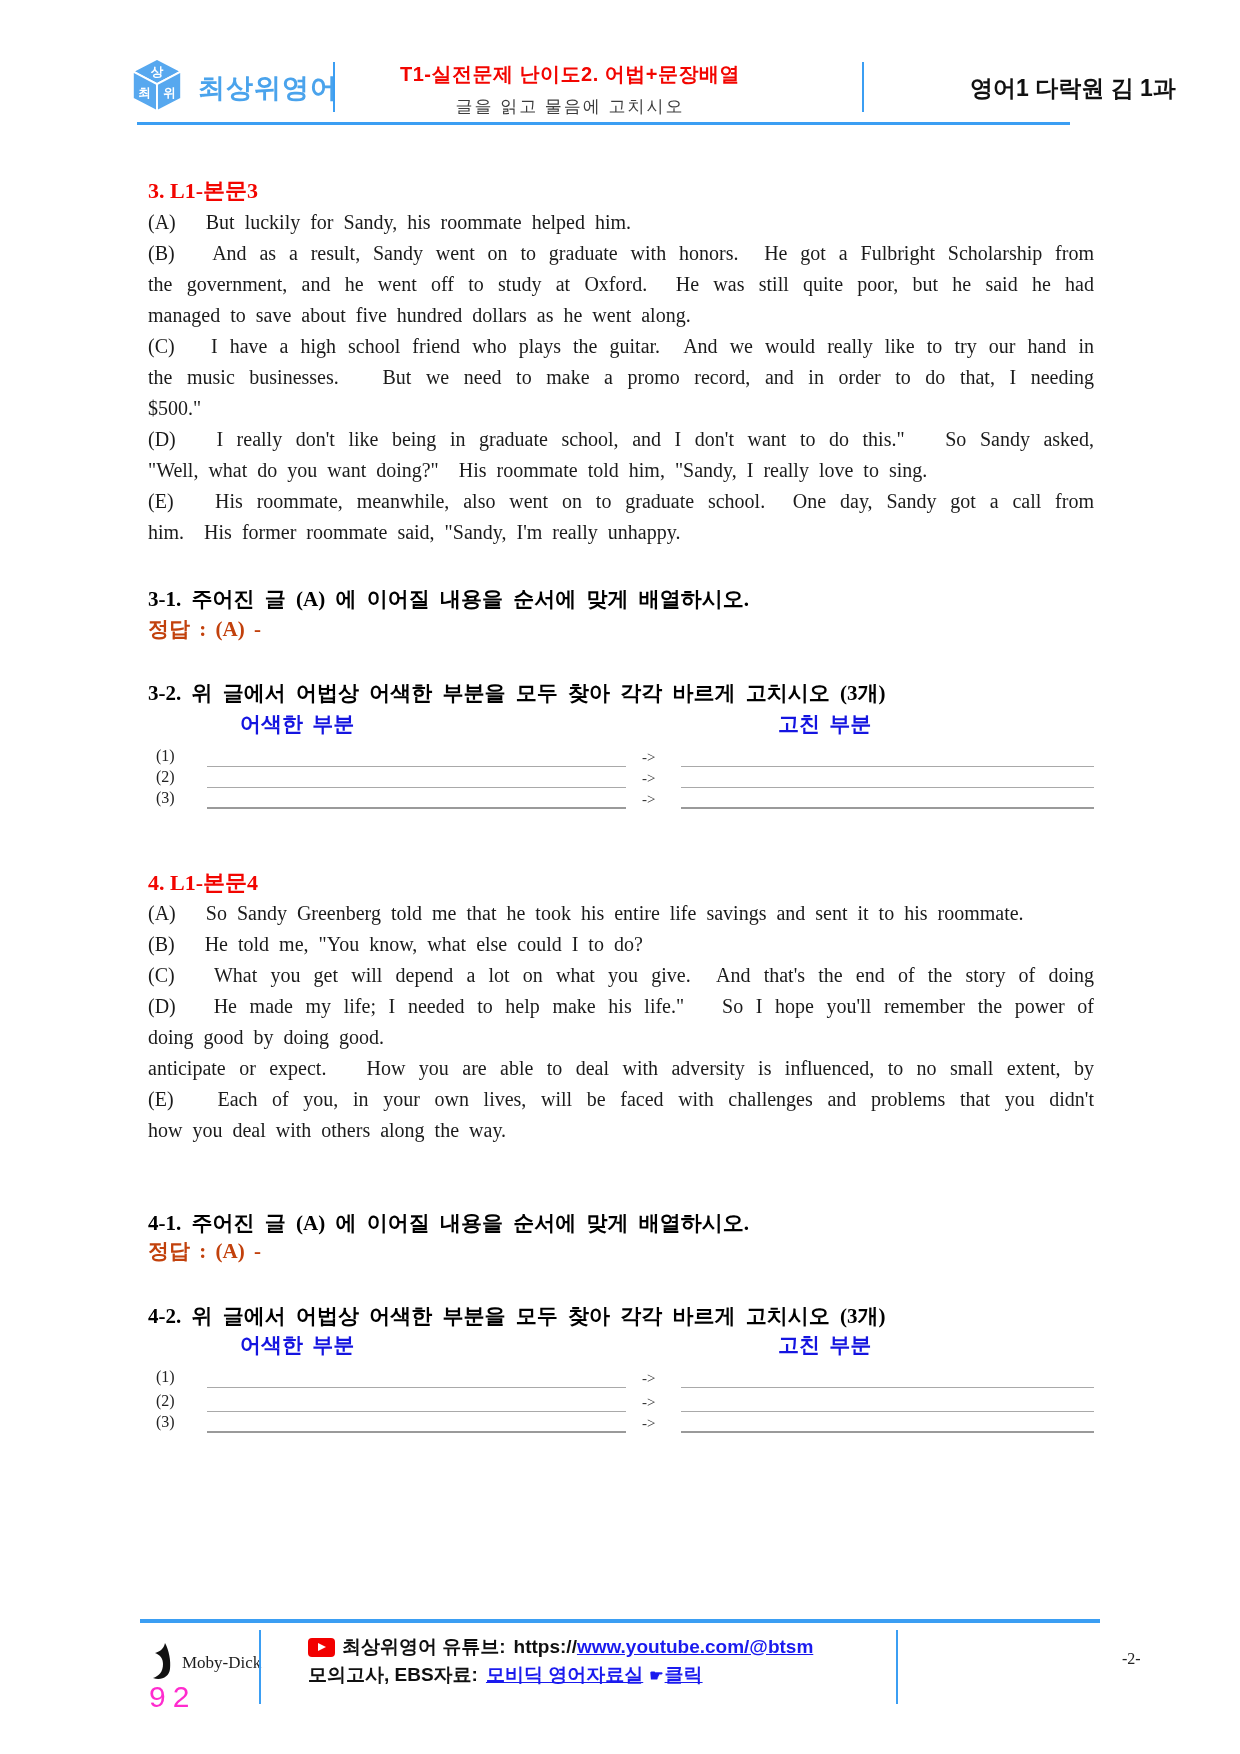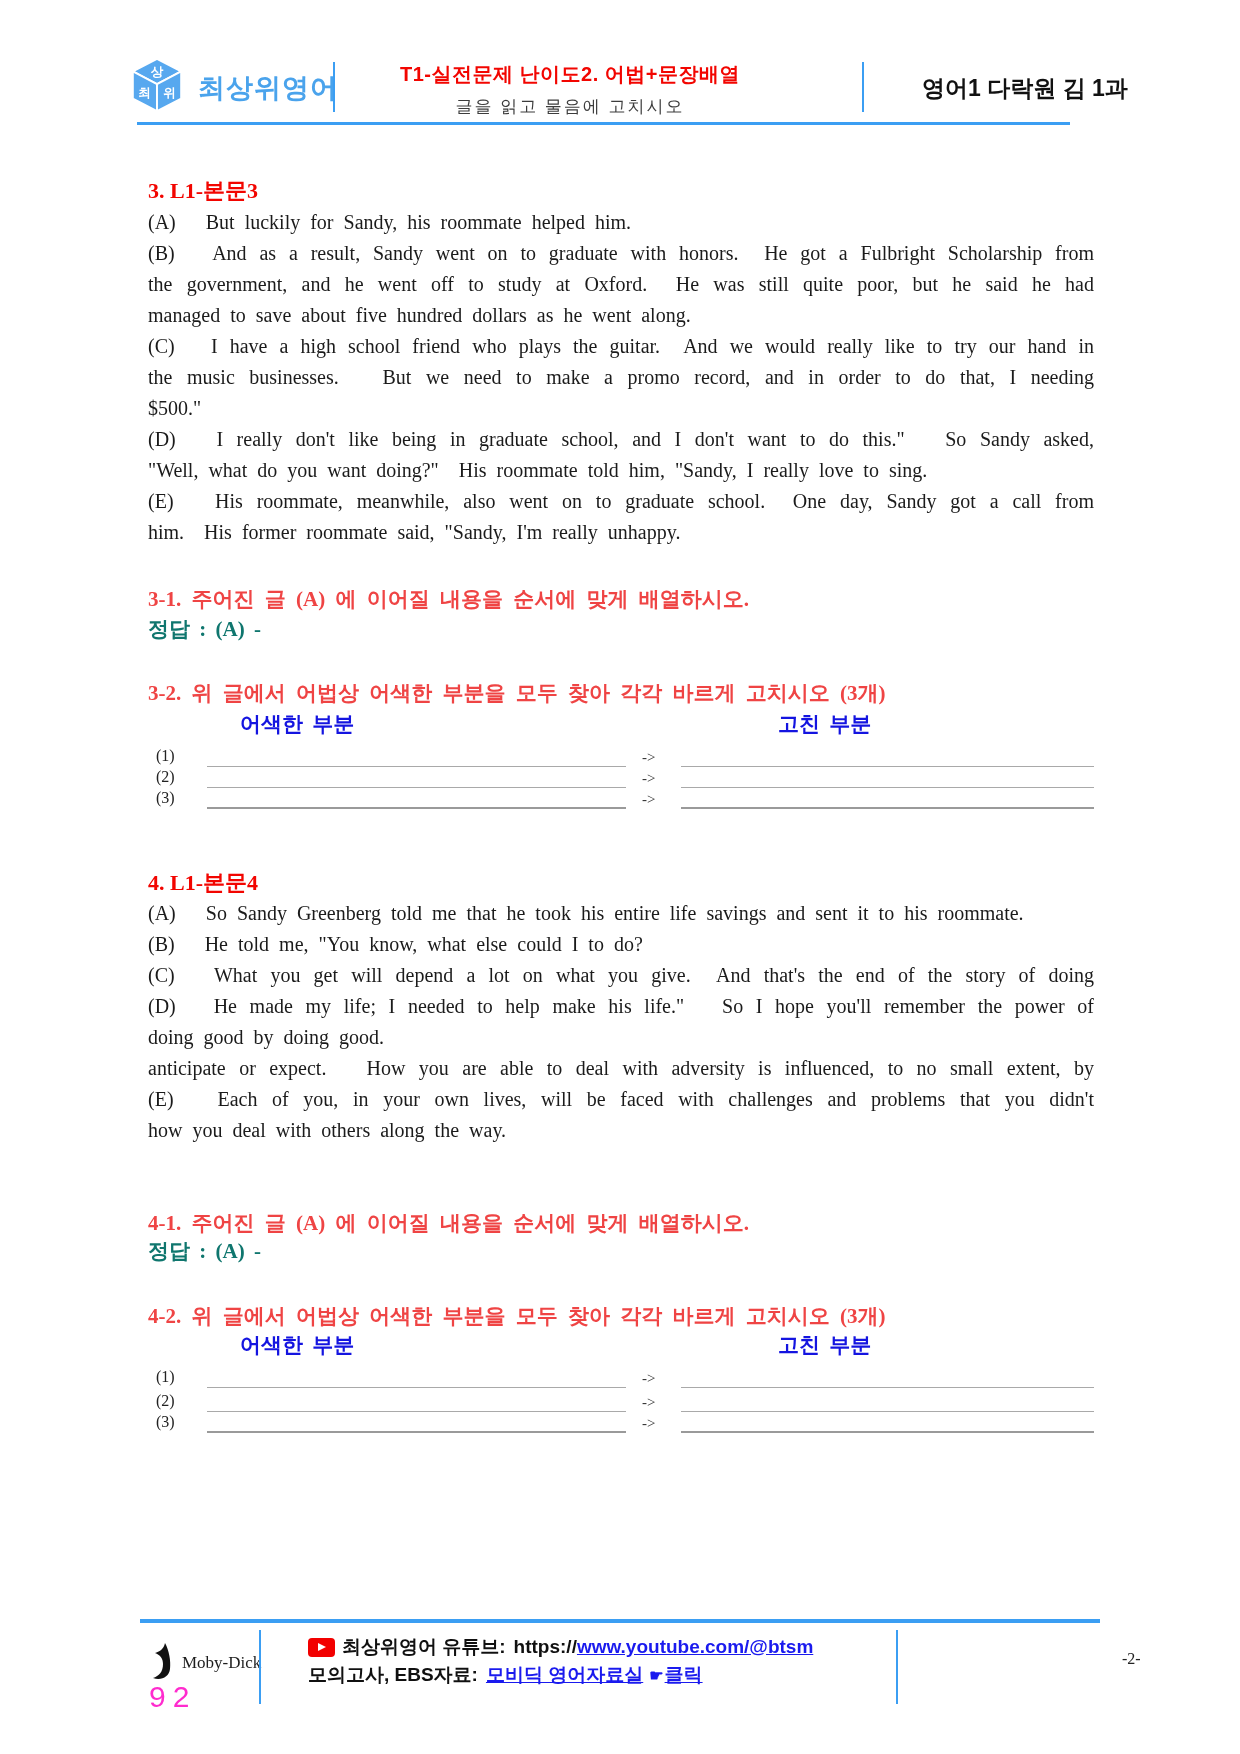--- a/index.html
+++ b/index.html
@@ -10,40 +10,40 @@
   .cube{position:absolute;left:128px;top:56px;}
   .brand{position:absolute;left:198px;top:70px;font-family:"Liberation Sans",sans-serif;
          font-size:27px;font-weight:700;color:#4aa3ec;letter-spacing:1px;}
   .vsep{position:absolute;width:2px;background:#3b9ef3;}
   .v1{left:333px;top:62px;height:50px;}
   .v2{left:862px;top:62px;height:50px;}
   .headc{position:absolute;left:340px;top:61px;width:460px;text-align:center;
          font-family:"Liberation Sans",sans-serif;}
   .doc-title{font-size:20px;font-weight:800;color:#f20500;letter-spacing:0.5px;}
   .doc-sub{margin-top:7px;font-size:17px;color:#3c3c3c;letter-spacing:2px;}
-  .course{position:absolute;left:880px;top:73px;width:290px;text-align:center;
+  .course{position:absolute;left:928px;top:73px;width:290px;text-align:center;
           font-family:"Liberation Sans",sans-serif;font-size:23px;font-weight:800;color:#111;}
   .hrule{position:absolute;left:137px;width:933px;height:3px;background:#3b9ef3;}
   .hr-top{top:122px;}
   .hr-bot{top:1619px;left:140px;width:960px;height:4px;}
 
   
   .sec-title{position:absolute;left:148px;font-size:22px;font-weight:700;color:#f20500;
              white-space:nowrap;}
   .st3{top:176px;} .st4{top:868px;}
   .para{position:absolute;left:148px;width:946px;color:#1b1b1b;
         font-size:20px;line-height:31px;word-spacing:5px;}
   .p3{top:207px;} .p4{top:898px;}
   .para div{height:31px;overflow:hidden;white-space:pre-wrap;}
   .para .j{text-align:justify;text-align-last:justify;text-justify:inter-word;word-spacing:4px;}
 
-  .q{position:absolute;left:148px;font-size:21px;font-weight:700;color:#ef4444;
+  .q{position:absolute;left:148px;font-size:21px;font-weight:700;color:#000000;
      white-space:nowrap;word-spacing:5px;}
   .q31{top:585px;} .q32{top:679px;} .q41{top:1209px;} .q42{top:1302px;}
-  .ans{position:absolute;left:148px;font-size:21px;font-weight:700;color:#0f766e;
+  .ans{position:absolute;left:148px;font-size:21px;font-weight:700;color:#c2410c;
        white-space:nowrap;word-spacing:4px;}
   .a3{top:615px;} .a4{top:1237px;}
   .colh{position:absolute;font-size:21px;font-weight:700;color:#1414e0;white-space:nowrap;
         word-spacing:4px;}
   .c3l{left:240px;top:710px;} .c3r{left:778px;top:710px;}
   .c4l{left:240px;top:1331px;} .c4r{left:778px;top:1331px;}
 
   .row{position:absolute;left:148px;width:946px;height:20px;}
   .r3a{top:747px;} .r3b{top:768px;} .r3c{top:789px;}
   .r4a{top:1368px;} .r4b{top:1392px;} .r4c{top:1413px;}

